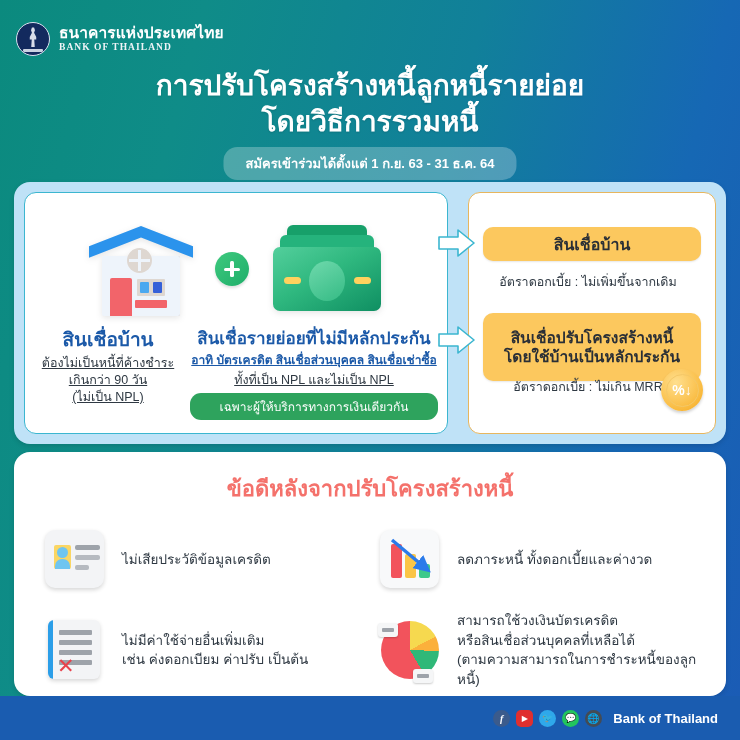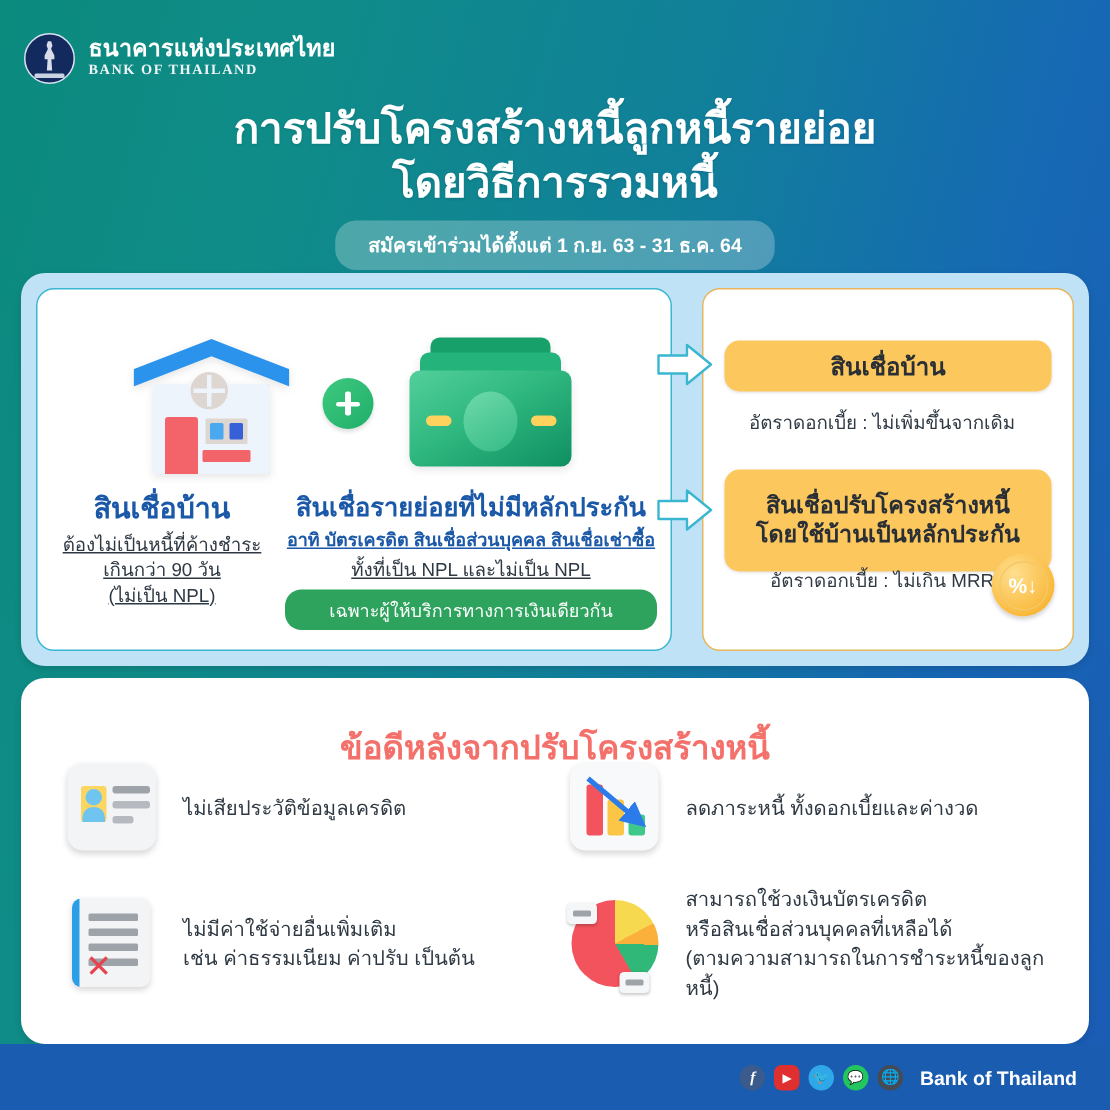--- a/index.html
+++ b/index.html
@@ -209,24 +209,24 @@
   }
 
   
   .ben-panel {
     position: absolute; left: 14px; top: 452px; width: 712px; height: 244px;
     background: #ffffff; border-radius: 16px;
     box-shadow: 0 2px 5px rgba(0,0,0,.13);
   }
   .ben-title {
     text-align: center; color: #f4716b; font-weight: 700; font-size: 22px;
-    margin-top: 29px;
+    margin-top: 19px;
   }
   .ben-grid {
-    position: absolute; left: 28px; right: 14px; top: 48px;
+    position: absolute; left: 28px; right: 14px; top: 69px;
     display: grid; grid-template-columns: 1fr 1fr; row-gap: 12px;
   }
   .ben-item { display: flex; align-items: center; gap: 14px; min-height: 78px; }
   .ben-ico { width: 66px; height: 66px; flex: none; position: relative; }
   .ben-text { color: #2f3943; font-size: 13.5px; line-height: 1.45; }
 
   
   .ico-card {
     position: absolute; inset: 3px 4px 5px 3px; background: #f3f4f6;
     border-radius: 10px; box-shadow: 0 2px 4px rgba(0,0,0,.16);
@@ -432,21 +432,21 @@
           <div class="edge"></div>
           <div class="r r1"></div>
             <div class="r r2"></div>
             <div class="r r3"></div>
             <div class="r r4"></div>
           <div class="x">✕</div>
         </div>
       </div>
       <div class="ben-text">
         <div>ไม่มีค่าใช้จ่ายอื่นเพิ่มเติม</div>
-        <div>เช่น ค่าธรรมเนียม ค่าปรับ เป็นต้น</div>
+        <div>เช่น ค่งดอกเบียม ค่าปรับ เป็นต้น</div>
       </div>
     </div>
 
     <div class="ben-item">
       <div class="ben-ico">
         <div class="ico-pie">
           <div class="pie"></div>
           <div class="tag t1"></div>
           <div class="tag t2"></div>
         </div>

